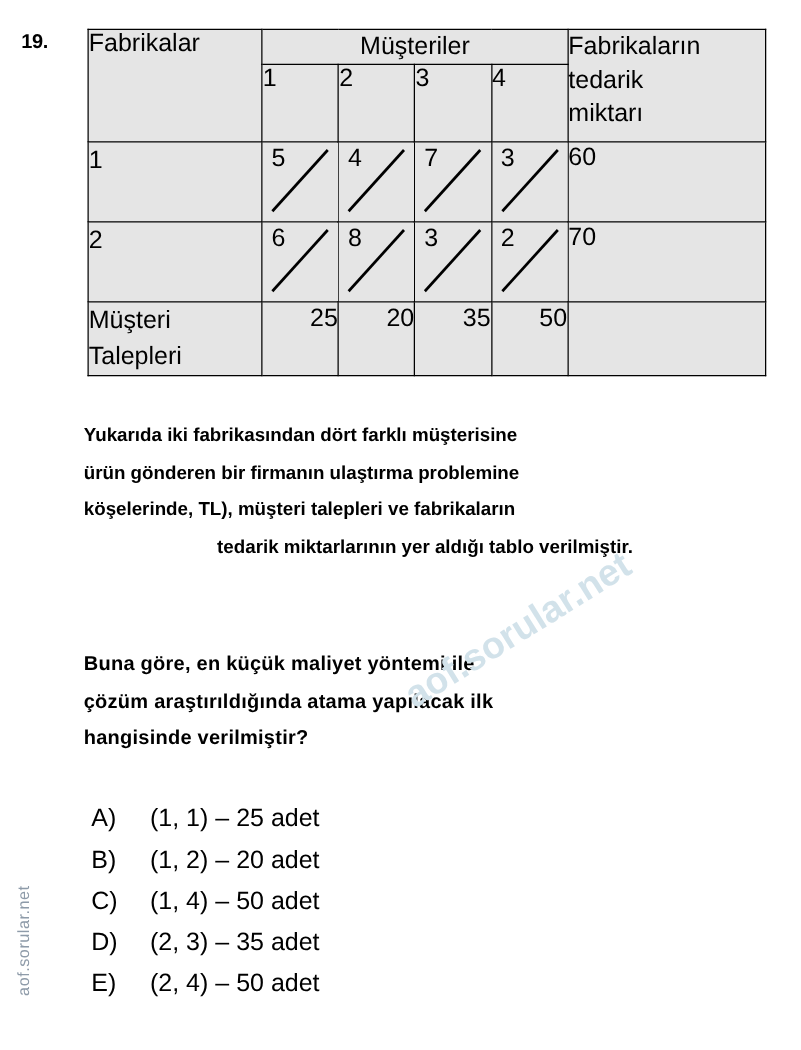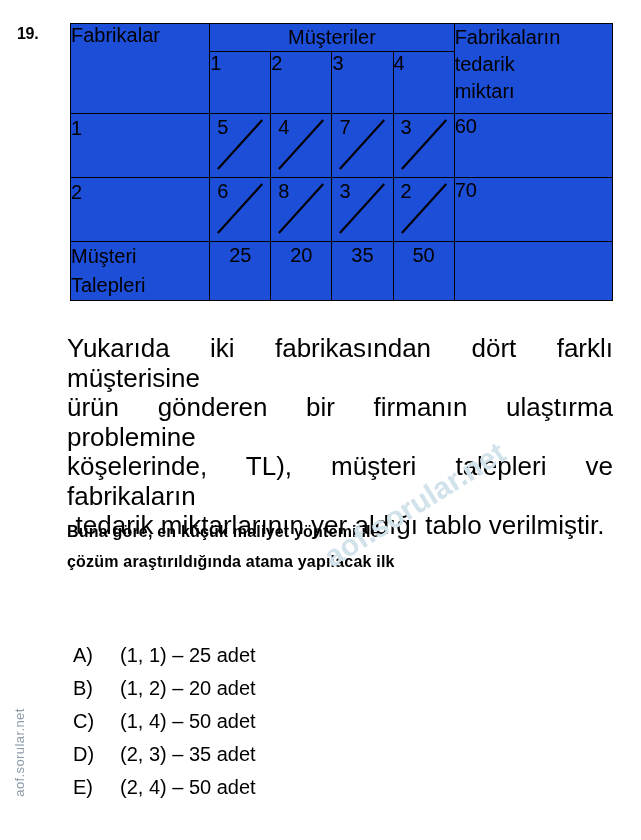--- a/index.html
+++ b/index.html
@@ -34,21 +34,21 @@
     width: 543px;
     border-collapse: collapse;
     table-layout: fixed;
   }
   #cost-table td, #cost-table th {
     border: 1px solid #000000;
     padding: 0;
     font-weight: normal;
     font-size: 20px;
     vertical-align: top;
-    background: #1d4ed8;
+    background: #e5e5e5;
   }
   .col-fab   { width: 139px; }
   .col-cust  { width: 61px;  }
   .col-sup   { width: 158px; }
 
   .th-customers {
     text-align: center;
     height: 27px;
     line-height: 27px;
     font-size: 20px;
@@ -102,39 +102,40 @@
     pointer-events: none;
   }
   .cell-supply {
     text-align: left;
     padding-left: 7px;
     padding-top: 1px;
     font-size: 20px;
     line-height: 24px;
   }
   .cell-demand {
-    text-align: center;
+    text-align: right;
     padding-left: 9px;
     padding-top: 2px;
     font-size: 20px;
     height: 56px;
     line-height: 26px;
   }
   .cell-empty { height: 56px; }
 
   
   #intro-paragraph {
     position: absolute;
     left: 67px;
     top: 334px;
     width: 546px;
-    font-size: 26px;
+    font-size: 15px;
     line-height: 29.5px;
     text-align: justify;
     text-justify: inter-word;
+    font-weight: bold;
   }
   #intro-paragraph .lastline { text-align: center; }
 
   
   #question-prompt {
     position: absolute;
     left: 67px;
     top: 517px;
     width: 546px;
     font-size: 16px;
@@ -295,20 +296,21 @@
 <div id="intro-paragraph">
   <div>Yukarıda iki fabrikasından dört farklı müşterisine</div>
   <div>ürün gönderen bir firmanın ulaştırma problemine</div>
   <div>köşelerinde, TL), müşteri talepleri ve fabrikaların</div>
   <div class="lastline">tedarik miktarlarının yer aldığı tablo verilmiştir.</div>
 </div>
 
 <div id="question-prompt">
   <div>Buna göre, en küçük maliyet yöntemi ile</div>
   <div>çözüm araştırıldığında atama yapılacak ilk</div>
+  <div class="lastline">hangisinde verilmiştir?</div>
 </div>
 
 <div id="options-list">
   <div class="option-row">
     <span class="option-letter">A)</span>
     <span class="option-text">(1, 1) – 25 adet</span>
   </div>
   <div class="option-row">
     <span class="option-letter">B)</span>
     <span class="option-text">(1, 2) – 20 adet</span>

